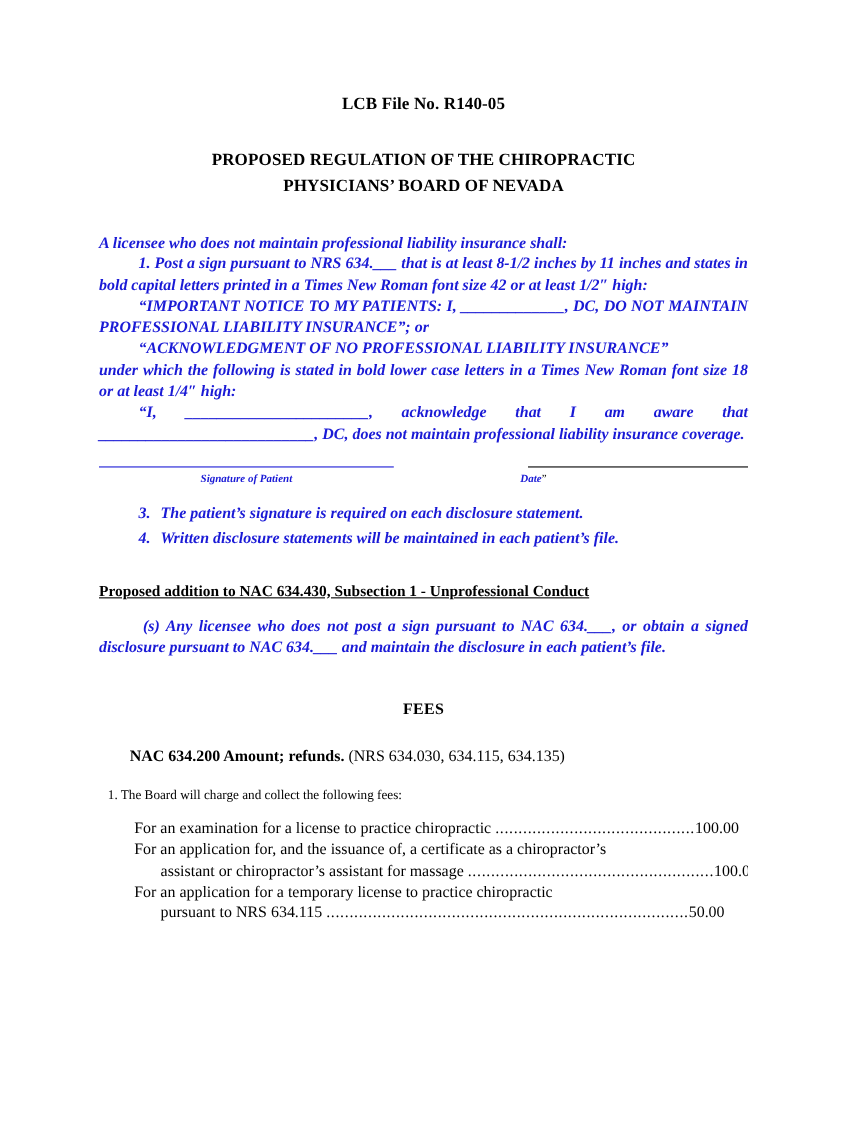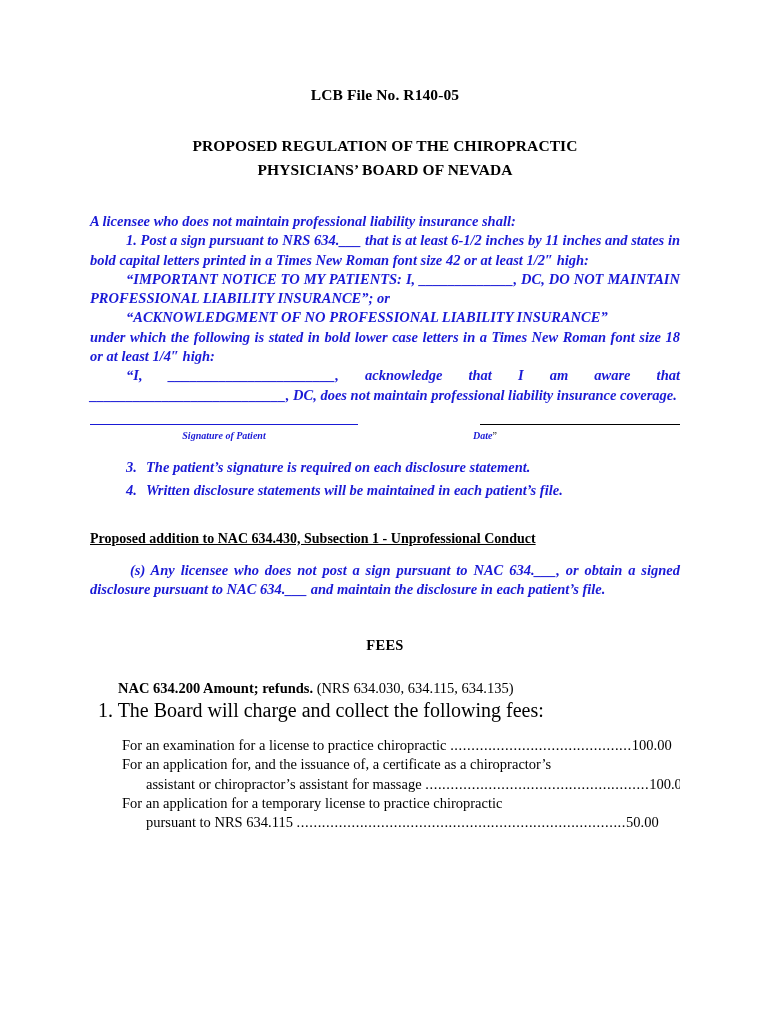--- a/index.html
+++ b/index.html
@@ -126,23 +126,23 @@
     letter-spacing: 0.3px;
   }
   .fees-statute {
     font-size: 14.5px;
     margin-left: 28px;
   }
   .fees-statute b {
     font-weight: bold;
   }
   .fees-intro {
-    font-size: 20px;
+    font-size: 12px;
     margin-left: 8px;
-    margin-top: 2px;
+    margin-top: 18px;
   }
   .fee-table {
     margin-top: 14px;
     margin-left: 32px;
     font-size: 14.5px;
     line-height: 1.32;
   }
   .fee-row {
     display: block;
     white-space: nowrap;
@@ -170,21 +170,21 @@
   <div class="title-line file-no">LCB File No. R140-05</div>
 
   <div class="title-line board-title">
     <div>PROPOSED REGULATION OF THE CHIROPRACTIC</div>
     <div>PHYSICIANS’ BOARD OF NEVADA</div>
   </div>
 
 
   <div class="blue-body">
     <p>A licensee who does not maintain professional liability insurance shall:</p>
-    <p class="indent">1.  Post a sign pursuant to NRS 634.___ that is at least 6-1/2 inches by 11 inches and states in bold capital letters printed in a Times New Roman font size 42 or at least 1/2″ high:</p>
+    <p class="indent">1.  Post a sign pursuant to NRS 634.___ that is at least 8-1/2 inches by 11 inches and states in bold capital letters printed in a Times New Roman font size 42 or at least 1/2″ high:</p>
     <p class="quote-center">“IMPORTANT NOTICE TO MY PATIENTS: I, _____________, DC, DO NOT MAINTAIN PROFESSIONAL LIABILITY INSURANCE”; or</p>
     <p class="quote-center">“ACKNOWLEDGMENT OF NO PROFESSIONAL LIABILITY INSURANCE”</p>
     <p>under which the following is stated in bold lower case letters in a Times New Roman font size 18 or at least 1/4″ high:</p>
     <p class="indent">“I, _______________________, acknowledge that I am aware that ___________________________, DC, does not maintain professional liability insurance coverage.</p>
 
     <div class="sig-lines">
       <div class="sig-line-left"></div>
       <div class="sig-line-right"></div>
     </div>
     <div class="sig-labels">

